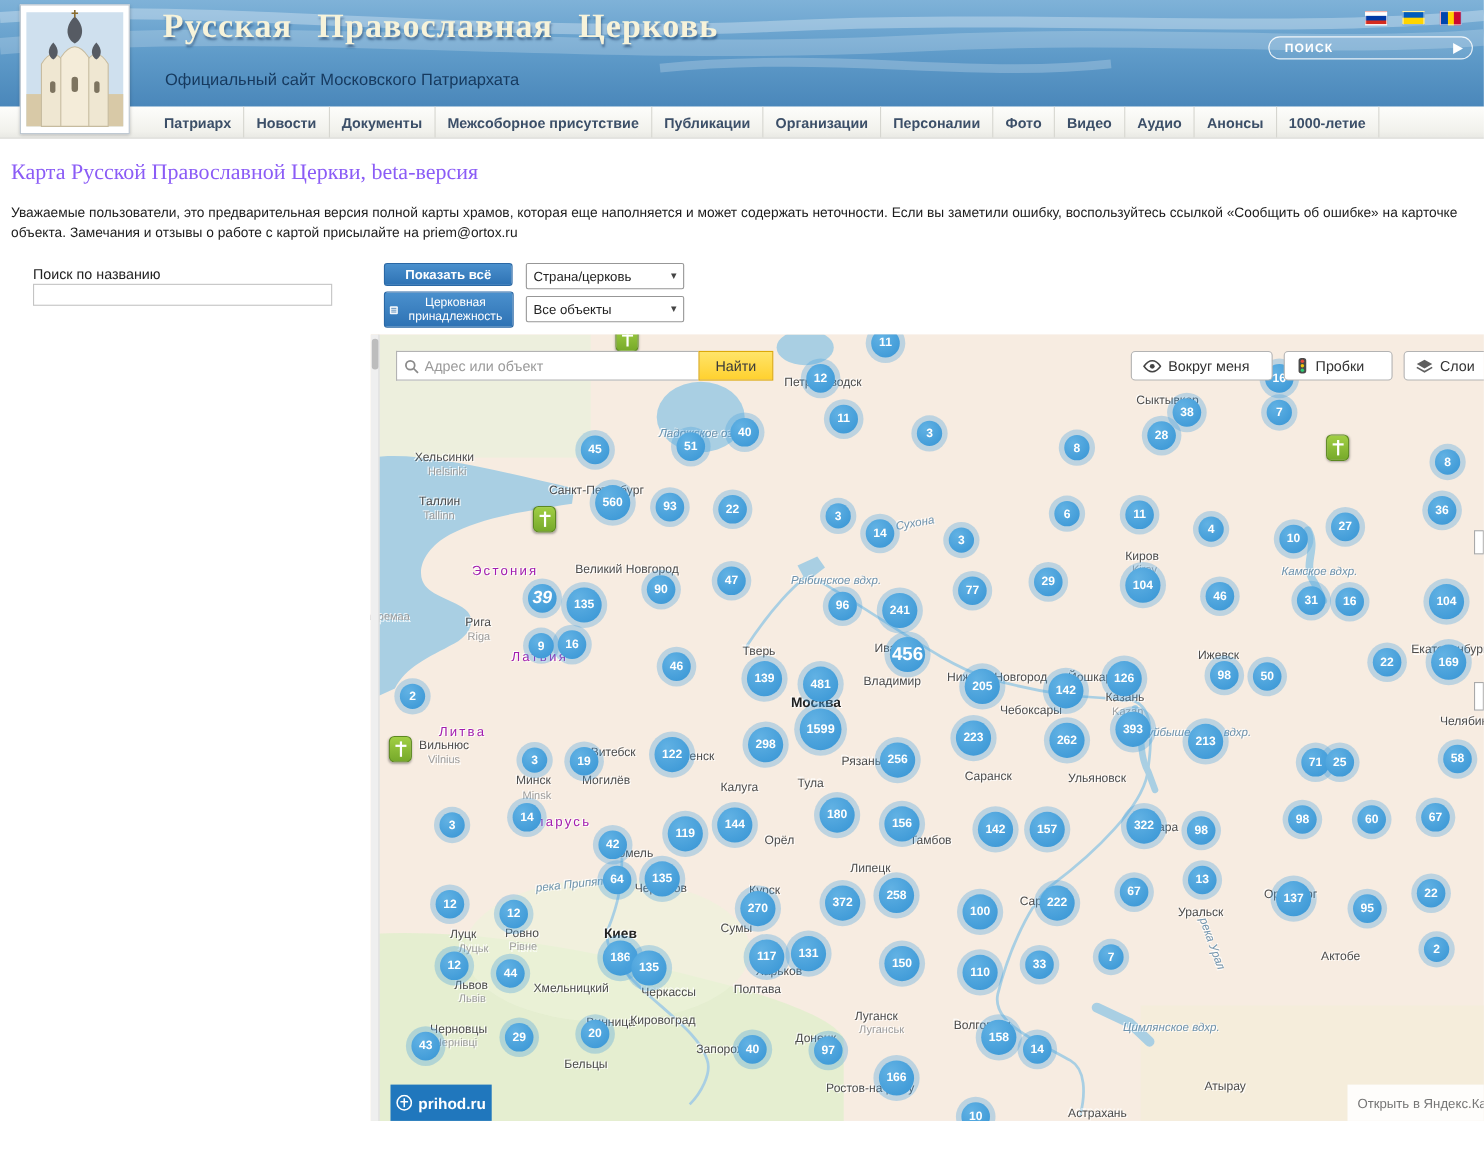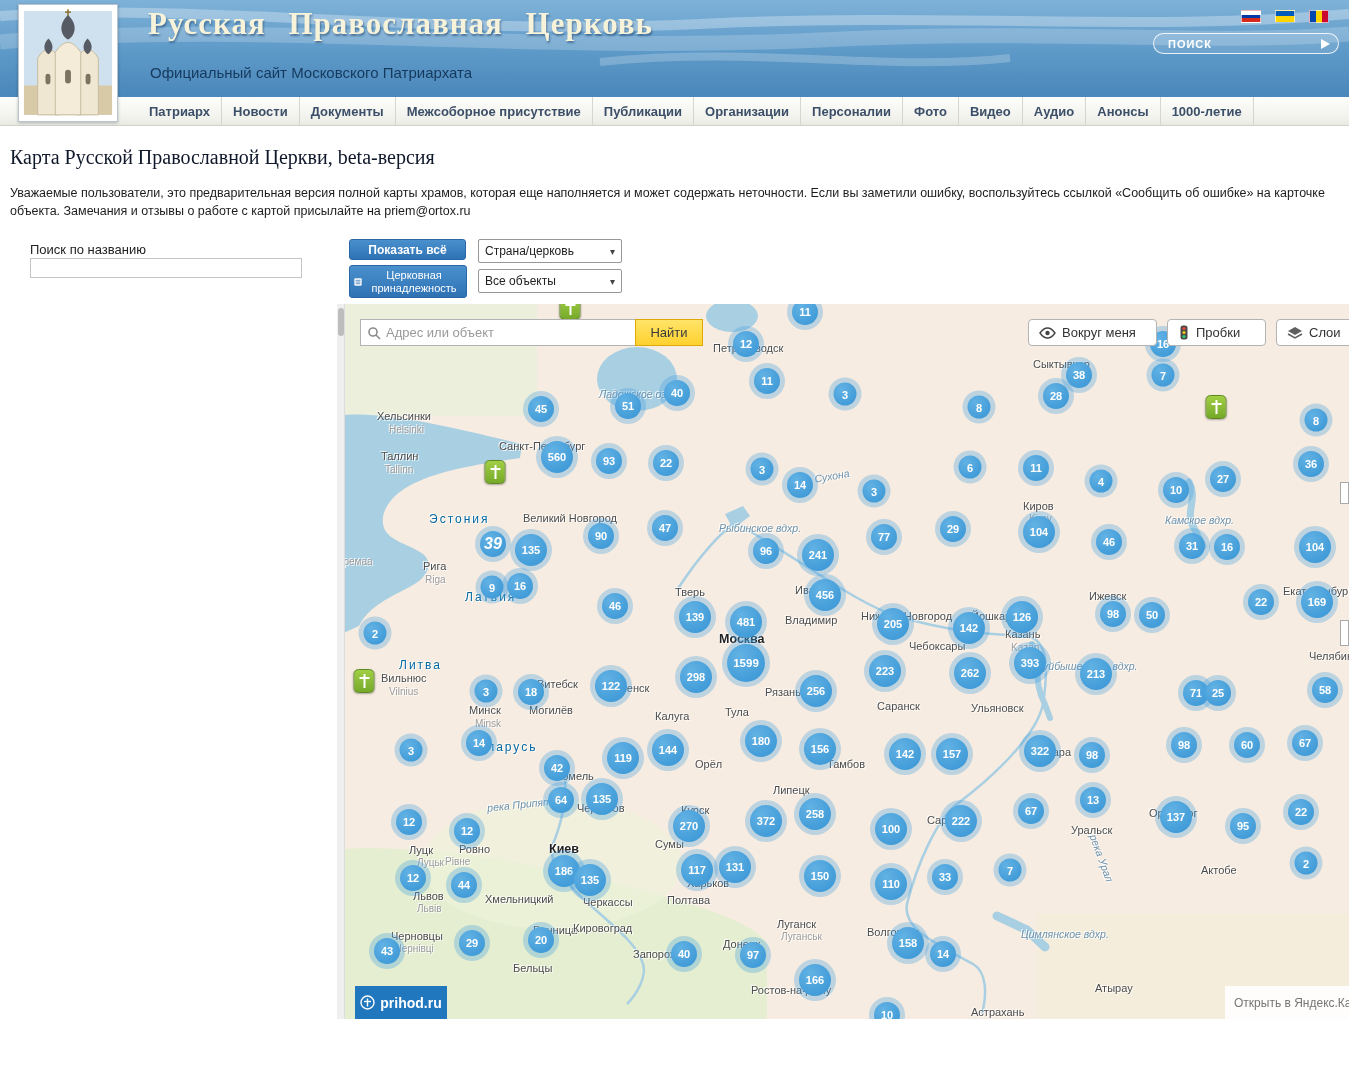--- a/index.html
+++ b/index.html
@@ -33,21 +33,21 @@
   
   .main-nav { position: relative; width: 1349px; height: 29px; border-bottom: 1px solid #d2d2cd;
     background: linear-gradient(180deg,#fdfdfb 0%, #f1f1ec 80%, #e9e9e4 100%);
     padding-left: 138px; display: flex; align-items: stretch; }
   .nav-item { display: flex; align-items: center; padding: 0 11px; font-size: 13px; font-weight: bold;
     color: #3c4f68; text-decoration: none; border-right: 1px solid #d6d6d0; cursor: pointer; white-space: nowrap; }
 
   
   .content { position: relative; width: 1349px; height: 942px; }
   .page-title { position: absolute; left: 10px; top: 20px; font-family: "Liberation Serif", serif;
-    font-size: 20px; font-weight: normal; color: #0f172a; }
+    font-size: 20px; font-weight: normal; color: #8b5cf6; }
   .page-intro { position: absolute; left: 10px; top: 58px; width: 1330px; font-size: 12.5px;
     color: #1c1c1c; line-height: 1.45; }
 
   .left-label { position: absolute; left: 30px; top: 116px; font-size: 13px; color: #222; }
   .left-input { position: absolute; left: 30px; top: 132px; width: 272px; height: 20px;
     border: 1px solid #c4c4c4; background: #fff; font-size: 12px; padding: 0 4px; }
 
   .btn-blue { position: absolute; background: linear-gradient(180deg,#4a90cd,#2e72b4);
     color: #fff; border: 1px solid #2a68a5; border-radius: 3px; font-size: 12px;
     display: flex; align-items: center; justify-content: center; cursor: pointer; text-align: center; }
@@ -66,21 +66,21 @@
     background: #f7ece1; overflow: hidden; cursor: grab; }
   .map svg.geo { position: absolute; left: 0; top: 0; z-index: 1; }
   #map-labels { position: absolute; left: 0; top: 0; width: 100%; height: 100%; z-index: 2; }
   #map-markers { position: absolute; left: 0; top: 0; width: 100%; height: 100%; z-index: 3; }
 
   .map-label { position: absolute; white-space: nowrap;
     text-shadow: 1px 1px 0 rgba(255,255,255,.9), -1px -1px 0 rgba(255,255,255,.9); }
   .lbl-city { font-size: 11px; color: #4c4c4c; }
   .lbl-city-lg { font-size: 12.5px; color: #222; font-weight: bold; }
   .lbl-sub { font-size: 10px; color: #9b9b9b; }
-  .lbl-region { font-size: 12px; color: #0369a1; letter-spacing: 2px; }
+  .lbl-region { font-size: 12px; color: #a21caf; letter-spacing: 2px; }
   .lbl-water { font-size: 10.5px; font-style: italic; color: #6e93ae; }
 
   .cluster { position: absolute; transform: translate(-50%,-50%); border-radius: 50%;
     background: rgba(72,162,221,0.33); display: flex; align-items: center; justify-content: center; cursor: pointer; }
   .cluster-inner { border-radius: 50%; color: #fff; font-weight: bold;
     background: radial-gradient(circle at 35% 30%, #62b2e4, #3694d4);
     display: flex; align-items: center; justify-content: center; }
 
   .green-marker { position: absolute; transform: translate(-50%,-50%); width: 21px; height: 24px;
     background: linear-gradient(180deg,#a1cf44,#76a92a); border: 1px solid #5c8820; border-radius: 5px;
@@ -238,21 +238,21 @@
         <span class="map-label lbl-region" style="left: 62px; top: 354px;">Литва</span>
         <span class="map-label lbl-city" style="left: 44px; top: 368px;">Вильнюс</span>
         <span class="map-label lbl-sub" style="left: 52px; top: 382px;">Vilnius</span>
         <span class="map-label lbl-city" style="left: 132px; top: 400px;">Минск</span>
         <span class="map-label lbl-sub" style="left: 138px; top: 414px;">Minsk</span>
         <span class="map-label lbl-region" style="left: 132px; top: 436px;">Беларусь</span>
         <span class="map-label lbl-city-lg" style="left: 212px; top: 538px;">Киев</span>
         <span class="map-label lbl-city" style="left: 72px; top: 540px;">Луцк</span>
         <span class="map-label lbl-sub" style="left: 80px; top: 553px;">Луцьк</span>
         <span class="map-label lbl-city" style="left: 122px; top: 539px;">Ровно</span>
-        <span class="map-label lbl-sub" style="left: 108px; top: 552px;">Рівне</span>
+        <span class="map-label lbl-sub" style="left: 126px; top: 552px;">Рівне</span>
         <span class="map-label lbl-city" style="left: 76px; top: 586px;">Львов</span>
         <span class="map-label lbl-sub" style="left: 80px; top: 599px;">Львів</span>
         <span class="map-label lbl-city" style="left: 148px; top: 589px;">Хмельницкий</span>
         <span class="map-label lbl-city" style="left: 196px; top: 620px;">Винница</span>
         <span class="map-label lbl-city" style="left: 54px; top: 626px;">Черновцы</span>
         <span class="map-label lbl-sub" style="left: 58px; top: 639px;">Чернівці</span>
         <span class="map-label lbl-city" style="left: 176px; top: 658px;">Бельцы</span>
         <span class="map-label lbl-city" style="left: 246px; top: 592px;">Черкассы</span>
         <span class="map-label lbl-city" style="left: 330px; top: 590px;">Полтава</span>
         <span class="map-label lbl-city" style="left: 236px; top: 618px;">Кировоград</span>
@@ -427,21 +427,21 @@
         <div class="cluster" style="left: 194px; top: 246px; width: 42px; height: 42px;">
           <div class="cluster-inner" style="width: 32px; height: 32px; font-size: 11px;">135</div>
         </div>
         <div class="cluster" style="left: 155px; top: 283px; width: 33px; height: 33px;">
           <div class="cluster-inner" style="width: 23px; height: 23px; font-size: 11px;">9</div>
         </div>
         <div class="cluster" style="left: 183px; top: 282px; width: 36px; height: 36px;">
           <div class="cluster-inner" style="width: 26px; height: 26px; font-size: 11px;">16</div>
         </div>
         <div class="cluster" style="left: 488px; top: 291px; width: 42px; height: 42px;">
-          <div class="cluster-inner" style="width: 32px; height: 32px; font-size: 11px;">456</div>
+          <div class="cluster-inner" style="width: 32px; height: 32px; font-size: 17px;">456</div>
         </div>
         <div class="cluster" style="left: 278px; top: 302px; width: 36px; height: 36px;">
           <div class="cluster-inner" style="width: 26px; height: 26px; font-size: 11px;">46</div>
         </div>
         <div class="cluster" style="left: 358px; top: 313px; width: 42px; height: 42px;">
           <div class="cluster-inner" style="width: 32px; height: 32px; font-size: 11px;">139</div>
         </div>
         <div class="cluster" style="left: 409px; top: 318px; width: 42px; height: 42px;">
           <div class="cluster-inner" style="width: 32px; height: 32px; font-size: 11px;">481</div>
         </div>
@@ -496,21 +496,21 @@
         <div class="cluster" style="left: 881px; top: 389px; width: 36px; height: 36px;">
           <div class="cluster-inner" style="width: 26px; height: 26px; font-size: 11px;">25</div>
         </div>
         <div class="cluster" style="left: 988px; top: 386px; width: 36px; height: 36px;">
           <div class="cluster-inner" style="width: 26px; height: 26px; font-size: 11px;">58</div>
         </div>
         <div class="cluster" style="left: 149px; top: 387px; width: 33px; height: 33px;">
           <div class="cluster-inner" style="width: 23px; height: 23px; font-size: 11px;">3</div>
         </div>
         <div class="cluster" style="left: 194px; top: 388px; width: 36px; height: 36px;">
-          <div class="cluster-inner" style="width: 26px; height: 26px; font-size: 11px;">18</div>
+          <div class="cluster-inner" style="width: 26px; height: 26px; font-size: 11px;">19</div>
         </div>
         <div class="cluster" style="left: 479px; top: 387px; width: 42px; height: 42px;">
           <div class="cluster-inner" style="width: 32px; height: 32px; font-size: 11px;">256</div>
         </div>
         <div class="cluster" style="left: 74px; top: 446px; width: 33px; height: 33px;">
           <div class="cluster-inner" style="width: 23px; height: 23px; font-size: 11px;">3</div>
         </div>
         <div class="cluster" style="left: 142px; top: 439px; width: 36px; height: 36px;">
           <div class="cluster-inner" style="width: 26px; height: 26px; font-size: 11px;">14</div>
         </div>

